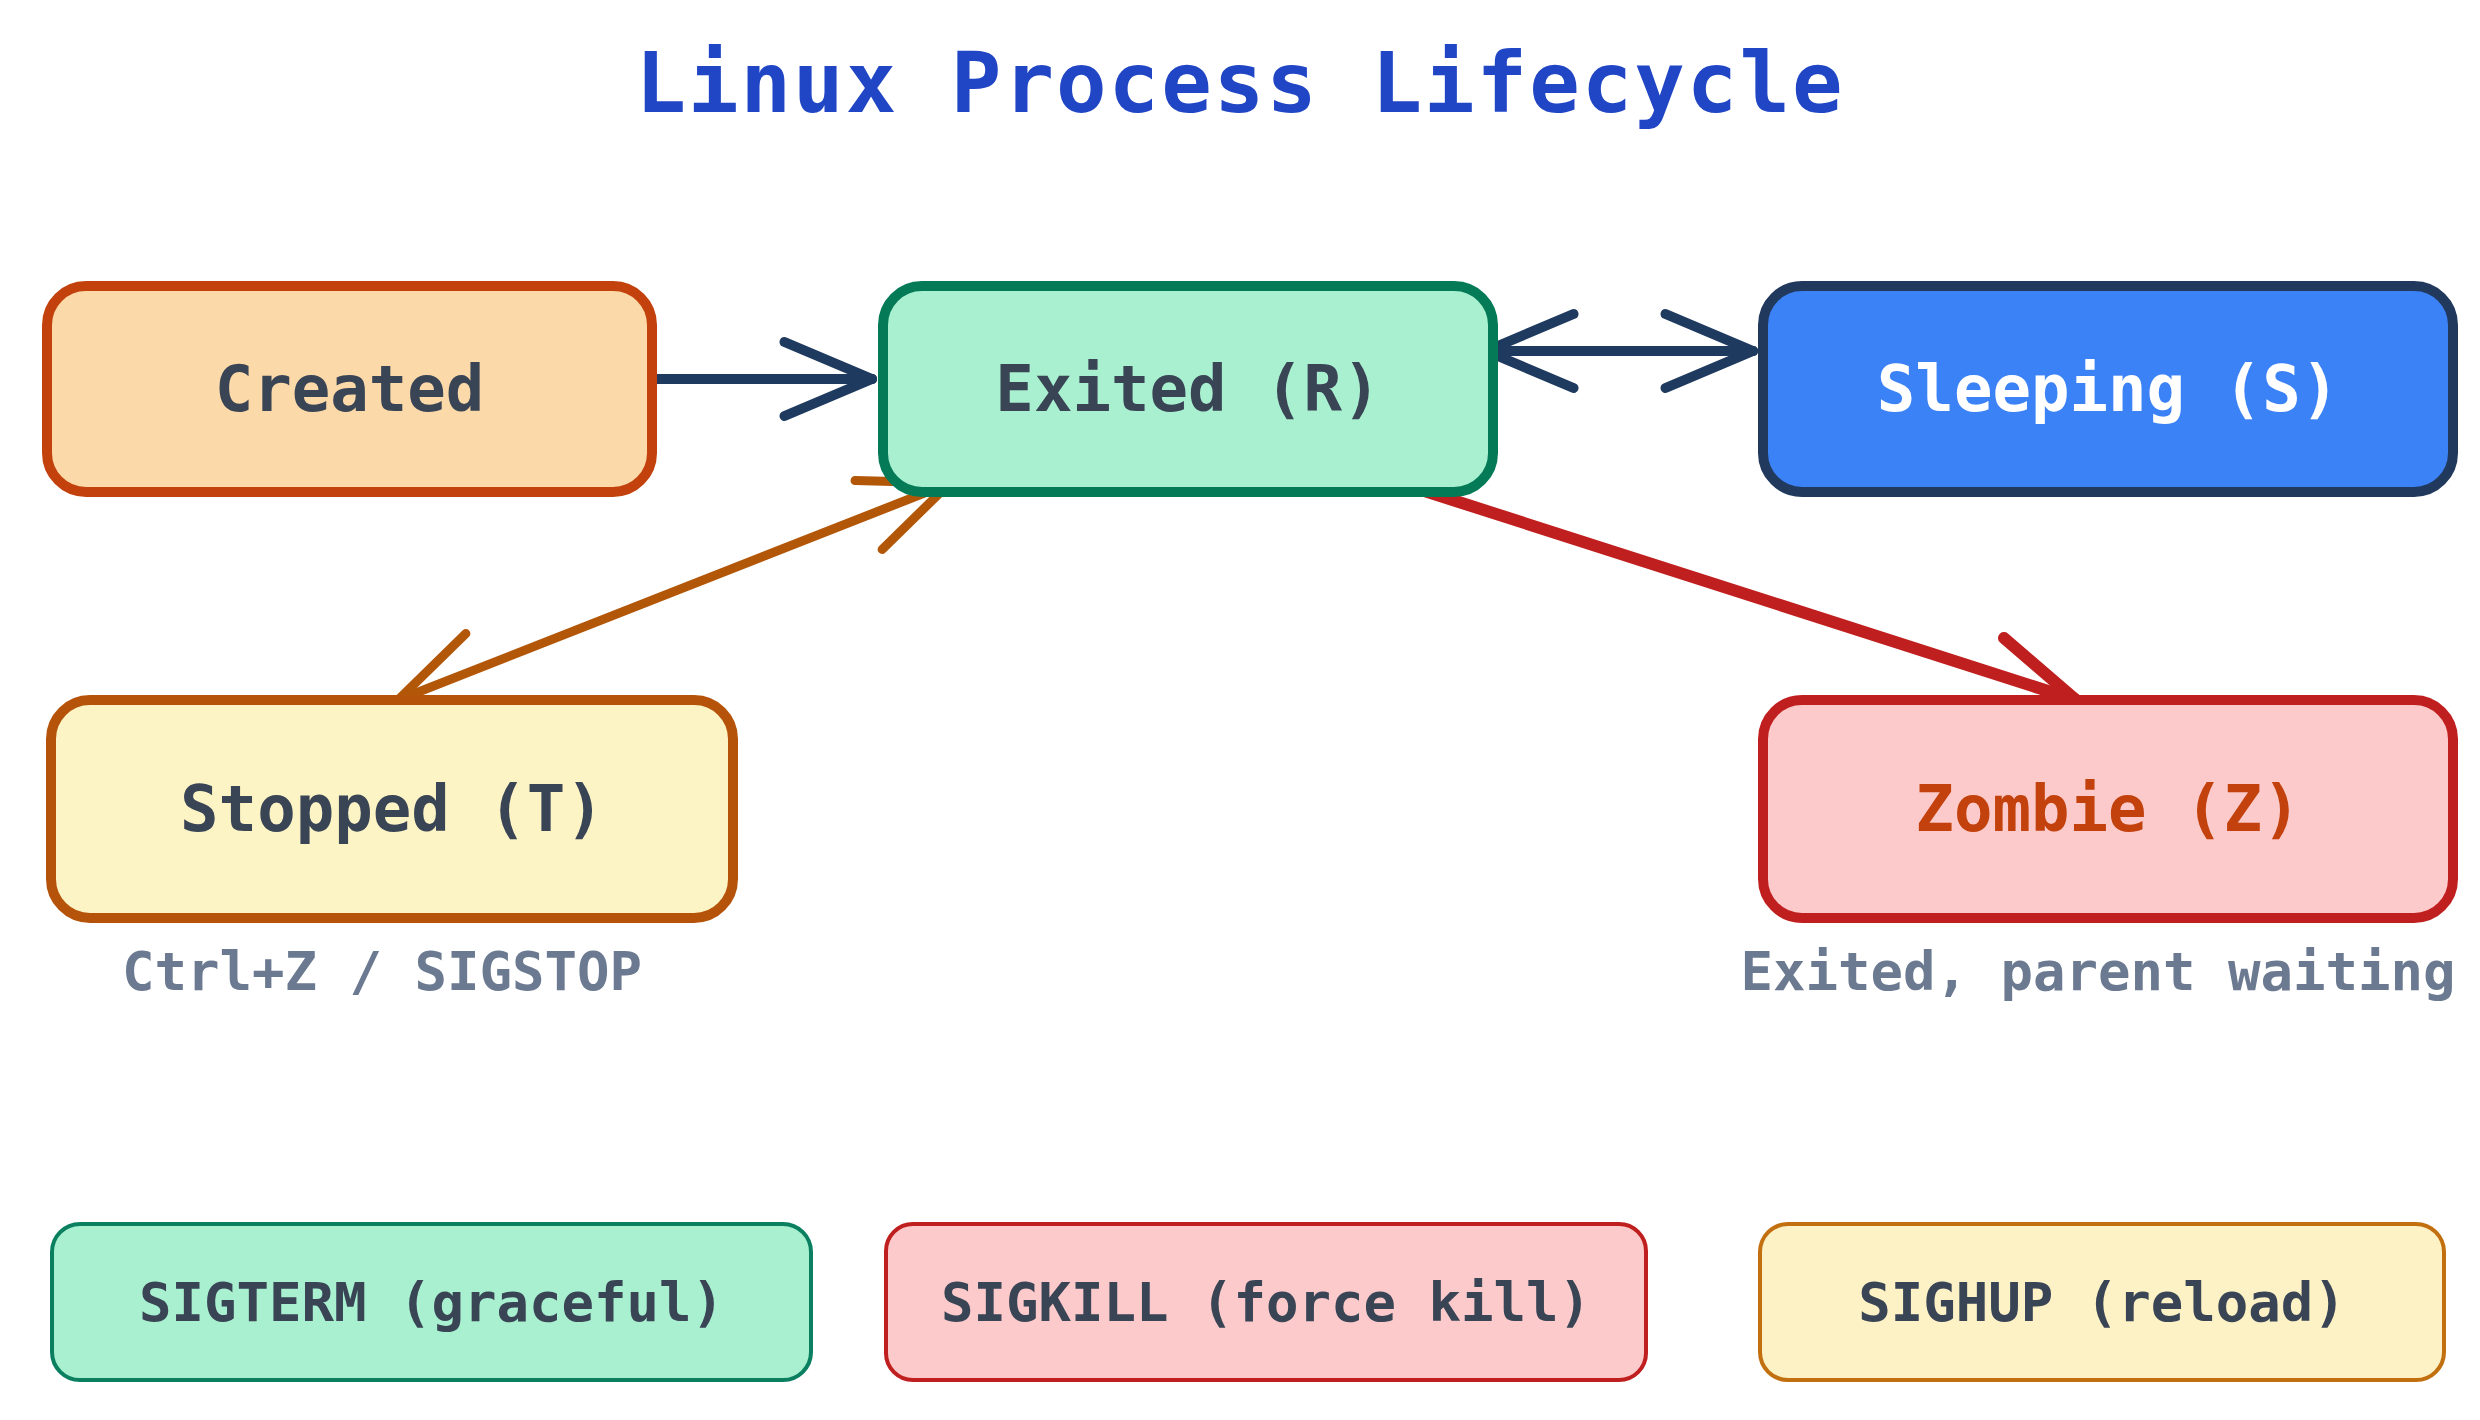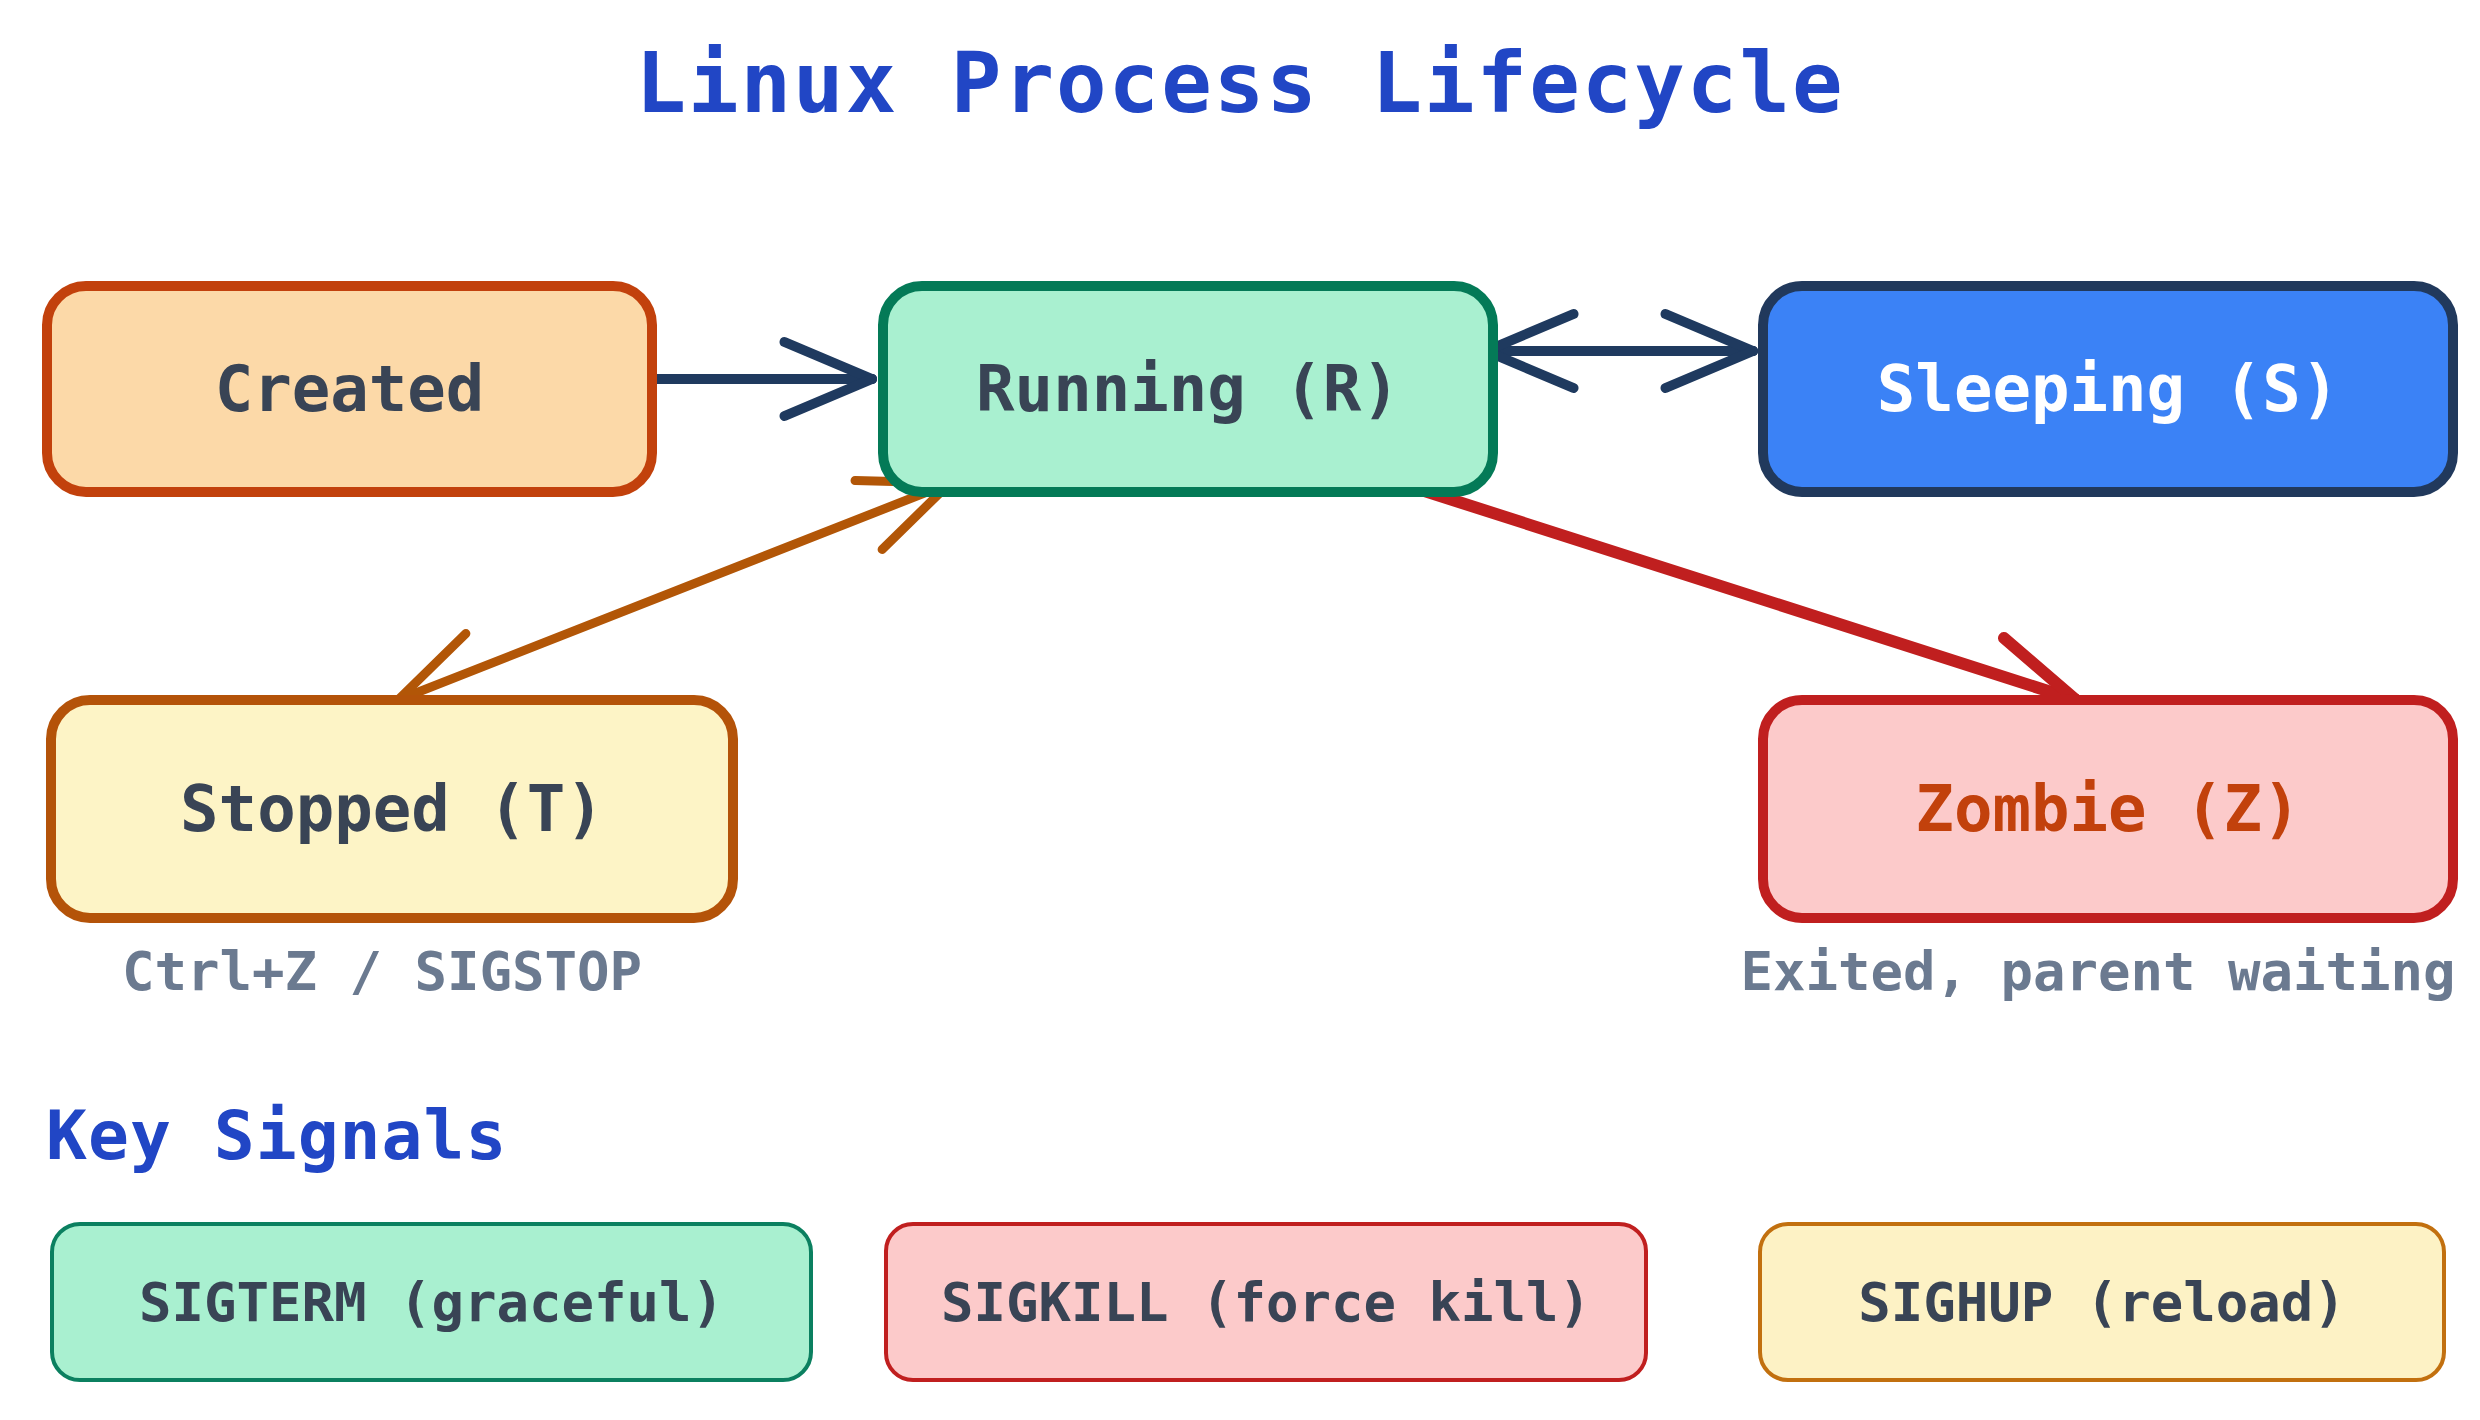--- a/index.html
+++ b/index.html
@@ -73,36 +73,35 @@
         <line x1="1412" y1="487" x2="2076" y2="700" stroke="#c01f1f" stroke-width="12" stroke-linecap="round"></line>
         <line x1="2076" y1="700" x2="2003.9812132596826" y2="638.0460303414488" stroke="#c01f1f" stroke-width="12" stroke-linecap="round"></line>
         <line x1="2076" y1="700" x2="1981.3809705890123" y2="708.4993689955572" stroke="#c01f1f" stroke-width="12" stroke-linecap="round"></line>
       </g>
     </svg>
 
   <div class="node" id="node-created" style="background: rgb(252, 217, 168); border-color: rgb(194, 65, 12); color: rgb(57, 68, 85);">
     <span>Created</span>
   </div>
   <div class="node" id="node-running" style="background: rgb(169, 240, 208); border-color: rgb(4, 122, 87); color: rgb(57, 68, 85);">
-    <span>Running (R)</span>
+    <span>Exited (R)</span>
   </div>
   <div class="node" id="node-sleeping" style="background: rgb(59, 130, 246); border-color: rgb(33, 57, 92); color: rgb(255, 255, 255);">
     <span>Sleeping (S)</span>
   </div>
   <div class="node" id="node-stopped" style="background: rgb(253, 244, 198); border-color: rgb(180, 83, 9); color: rgb(57, 68, 85);">
     <span>Stopped (T)</span>
   </div>
   <div class="node" id="node-zombie" style="background: rgb(252, 202, 202); border-color: rgb(192, 31, 31); color: #c2410c;">
     <span>Zombie (Z)</span>
   </div>
 
   <div class="caption" id="caption-stopped" style="color: rgb(107, 122, 144);">Ctrl+Z / SIGSTOP</div>
   <div class="caption" id="caption-zombie" style="color: rgb(107, 122, 144);">Exited, parent waiting</div>
 
-  <div class="legend-heading" style="color: rgb(33, 70, 197);">Key Signals</div>
 
   <div class="signal" id="signal-sigterm" style="background: rgb(169, 240, 208); border-color: rgb(11, 128, 96); color: rgb(57, 68, 85);">
     <span>SIGTERM (graceful)</span>
   </div>
   <div class="signal" id="signal-sigkill" style="background: rgb(252, 202, 202); border-color: rgb(192, 31, 31); color: rgb(57, 68, 85); border-radius: 29px;">
     <span>SIGKILL (force kill)</span>
   </div>
   <div class="signal" id="signal-sighup" style="background: rgb(253, 242, 197); border-color: rgb(194, 112, 15); color: rgb(57, 68, 85);">
     <span>SIGHUP (reload)</span>
   </div>

